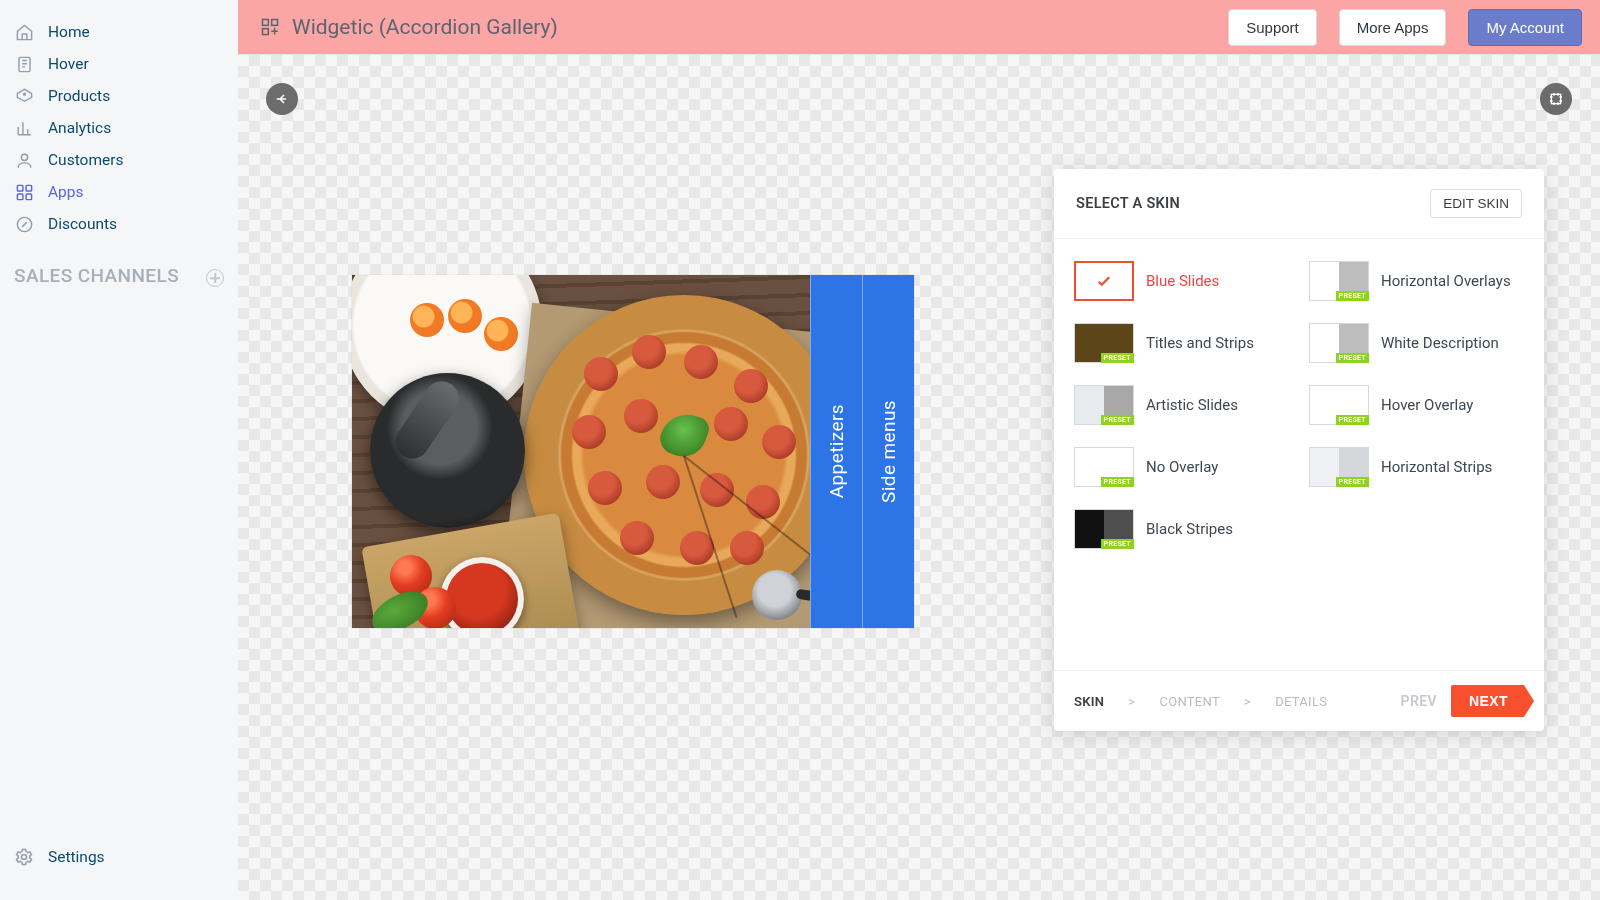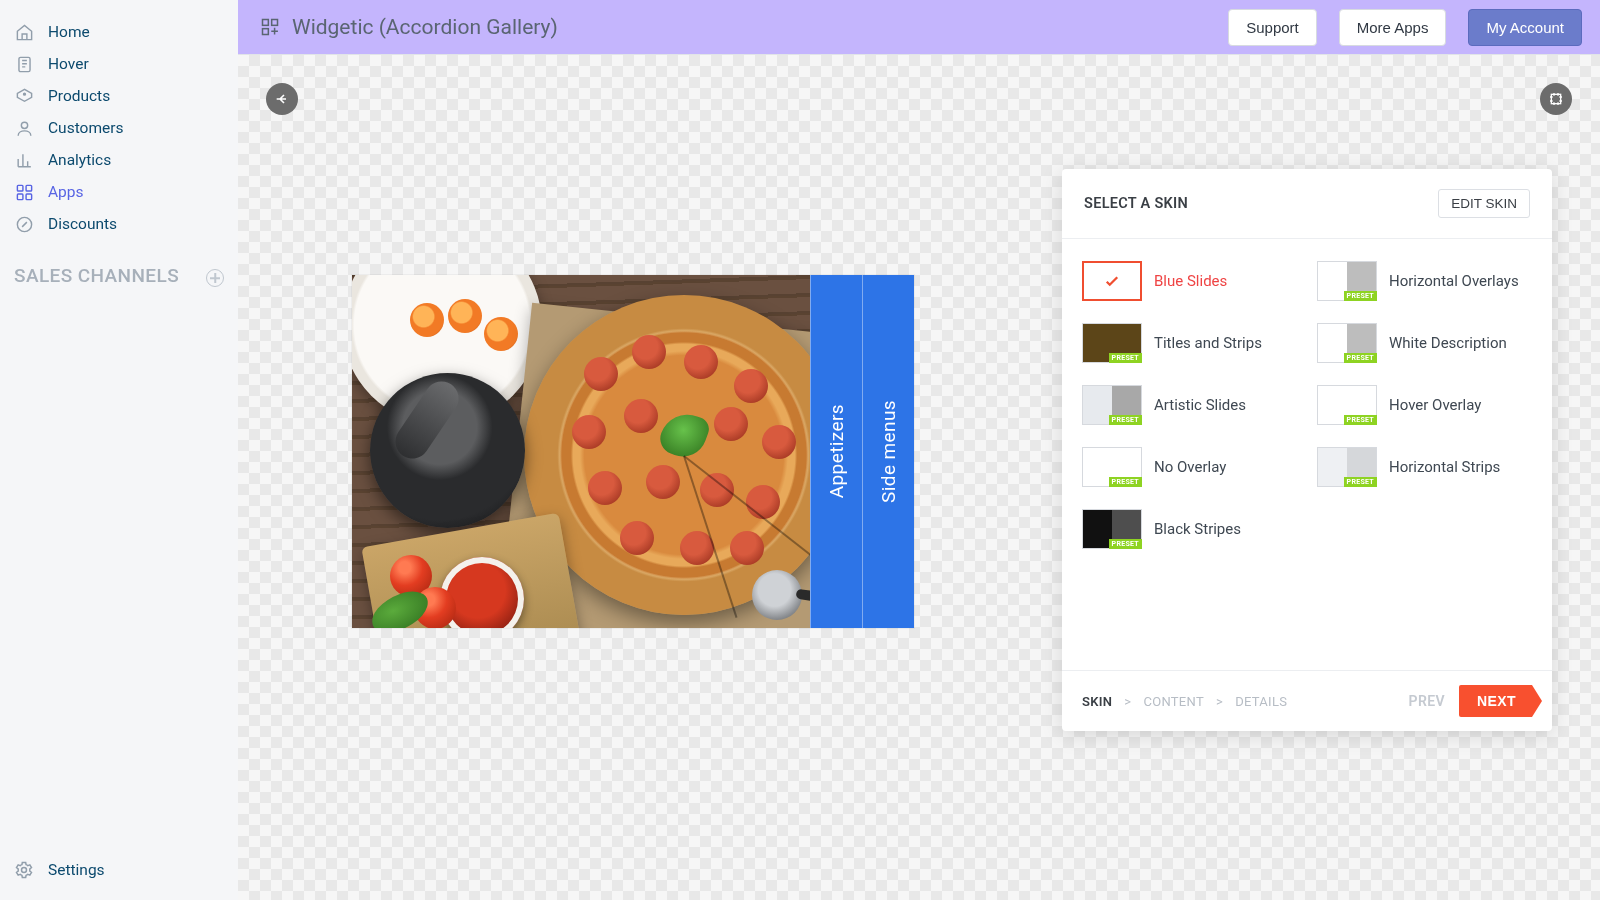--- a/index.html
+++ b/index.html
@@ -12,27 +12,27 @@
   .nav-item { display:flex; align-items:center; height:32px; padding:0 14px; cursor:pointer; font-size:15.5px; color:#0c4a6e; gap:14px; }
   .nav-item .ico { width:20px; height:20px; display:flex; align-items:center; justify-content:center; color:#919eab; }
   .nav-item.active { color:#5864e4; }
   .nav-item.active .ico { color:#5864e4; }
   .nav-section-title { padding:24px 14px 6px; font-size:19px; letter-spacing:0.4px; color:#a7b0ba; font-weight:500; text-transform:uppercase; display:flex; align-items:flex-end; justify-content:space-between; }
   .nav-section-title .add { width:18px; height:18px; border:1.5px solid #c0c7cf; border-radius:50%; position:relative; color:#c0c7cf; cursor:pointer;}
   .nav-section-title .add::before, .nav-section-title .add::after { content:""; position:absolute; background:#c0c7cf; }
   .nav-section-title .add::before { left:3px; right:3px; top:50%; height:1.5px; transform:translateY(-50%);}
   .nav-section-title .add::after { top:3px; bottom:3px; left:50%; width:1.5px; transform:translateX(-50%);}
   .channel-eye { width:18px; height:18px; color:#c0c7cf; margin-left:auto;}
-  .sidebar-footer { margin-top:auto; padding-bottom:10px;}
+  .sidebar-footer { margin-top:auto; padding-bottom:23px;}
   .sidebar-footer .nav-item { height:40px;}
   svg { display:block; }
 
   
   .main { flex:1; display:flex; flex-direction:column; min-width:0; }
-  .topbar { height:55px; background:#c4b5fd; border-bottom:1px solid #e1e4e8; display:flex; align-items:center; padding:0 18px 0 22px; gap:14px; }
+  .topbar { height:55px; background:#fca5a5; border-bottom:1px solid #e1e4e8; display:flex; align-items:center; padding:0 18px 0 22px; gap:14px; }
   .topbar-title { font-size:21px; color:#5a6572; font-weight:400; display:flex; align-items:center; gap:12px;}
   .topbar-title .app-icon { width:20px; height:20px; color:#5a6572;}
   .topbar-spacer { flex:1; }
   .btn { height:37px; padding:0 17px; border-radius:4px; font-size:15px; border:1px solid #d7dbe0; background:#fff; color:#303843; cursor:pointer; display:flex; align-items:center;}
   .btn-primary { background:#6b7ccb; border-color:#5b6bbe; color:#fff;}
   .topbar .btn { margin-left:8px;}
 
   
   .canvas-wrap { flex:1; position:relative; padding:0; overflow:hidden;}
   .canvas {
@@ -78,35 +78,35 @@
   }
   .pep{position:absolute;width:34px;height:34px;border-radius:50%;background:radial-gradient(circle at 40% 35%,#d85a3e 0 40%,#a73924 80%);}
   .pizza .bas{position:absolute;left:138px;top:118px;width:44px;height:44px;background:radial-gradient(circle at 45% 40%,#67c24b,#2c6d1a);border-radius:70% 30% 60% 40%;transform:rotate(20deg);}
   .slice-cut{position:absolute;left:172px;top:20px;width:320px;height:320px;pointer-events:none;}
   .slice-cut::before{content:"";position:absolute;left:160px;top:160px;width:170px;height:2px;background:rgba(0,0,0,0.35);transform-origin:left;transform:rotate(38deg);}
   .slice-cut::after{content:"";position:absolute;left:160px;top:160px;width:170px;height:2px;background:rgba(0,0,0,0.35);transform-origin:left;transform:rotate(72deg);}
   .cutter{position:absolute;left:400px;top:295px;width:50px;height:50px;border-radius:50%;background:radial-gradient(circle at 45% 40%,#cfd2d6 0 40%,#8a8d91 70%,#4b4e52 100%);}
   .cutter::after{content:"";position:absolute;left:44px;top:22px;width:48px;height:10px;background:#2a2a2a;border-radius:5px;transform:rotate(8deg);}
 
   
-  .panel { position:absolute; right:48px; top:114px; width:490px; height:562px; background:#fff; border-radius:4px; box-shadow:0 4px 22px rgba(0,0,0,0.13); display:flex; flex-direction:column; }
+  .panel { position:absolute; right:56px; top:114px; width:490px; height:562px; background:#fff; border-radius:4px; box-shadow:0 4px 22px rgba(0,0,0,0.13); display:flex; flex-direction:column; }
   .panel-head { padding:20px 22px; display:flex; align-items:center; border-bottom:1px solid #eceef1;}
   .panel-head h3 { font-size:14.5px; font-weight:600; letter-spacing:0.3px; color:#3a3f45;}
   .panel-head .edit-skin { margin-left:auto; border:1px solid #dcdfe4; padding:6px 12px; border-radius:3px; font-size:13.5px; color:#3a3f45; cursor:pointer; background:#fff;}
   .skins { flex:1; padding:22px 20px; display:grid; grid-template-columns:1fr 1fr; gap:22px 20px; align-content:start; overflow:auto;}
   .skin { display:flex; align-items:center; gap:12px; cursor:pointer;}
   .thumb { width:60px; height:40px; border:1px solid #d6d9de; position:relative; flex:0 0 60px; background:#fff;}
   .thumb .half{position:absolute;right:0;top:0;bottom:0;width:50%;}
   .preset-tag{position:absolute;right:-1px;bottom:-1px;background:#8ed322;color:#fff;font-size:7px;font-weight:700;letter-spacing:0.3px;padding:1px 3px;}
   .skin-label { font-size:15px; color:#3f4852;}
   .skin.selected .thumb{ border:2px solid #f04e30; display:flex; align-items:center; justify-content:center;}
   .skin.selected .skin-label{ color:#ef4444;}
   .check{ color:#f04e30;}
   .panel-foot { border-top:1px solid #eceef1; padding:14px 20px; display:flex; align-items:center;}
-  .crumbs { font-size:13px; letter-spacing:0.3px; color:#b7bdc5; display:flex; gap:12px;}
+  .crumbs { font-size:13px; letter-spacing:0.3px; color:#b7bdc5; display:flex; gap:24px;}
   .crumbs .cur{ color:#3a3f45; font-weight:600;}
   .panel-foot .prev { margin-left:auto; color:#c5cad1; font-size:14px; font-weight:600; letter-spacing:0.4px; margin-right:14px;}
   .next-btn { background:#f8502f; color:#fff; font-size:14px; font-weight:600; letter-spacing:0.4px; padding:8px 16px 8px 18px; border:none; cursor:pointer; position:relative; border-radius:2px 0 0 2px;}
   .next-btn::after{content:"";position:absolute;right:-10px;top:0;bottom:0;width:0;height:0;border-top:16px solid transparent;border-bottom:16px solid transparent;border-left:10px solid #f8502f;}
 </style>
 </head>
 <body>
 
 <aside class="sidebar">
   <ul class="nav-list">
@@ -133,33 +133,33 @@
           <svg width="19" height="19" viewBox="0 0 24 24" fill="none" stroke="currentColor" stroke-width="1.8">
             <path d="M12 3 3 8v5l9 5 9-5V8z"></path>
             <circle cx="12" cy="9" r="1.2" fill="currentColor"></circle>
           </svg>
         </span>
       <span>Products</span>
     </li>
     <li class="nav-item">
       <span class="ico">
           <svg width="19" height="19" viewBox="0 0 24 24" fill="none" stroke="currentColor" stroke-width="1.8">
+            <path d="M4 20V10M10 20V4M16 20v-7M4 20h16"></path>
+          </svg>
+        </span>
+      <span>Analytics</span>
+    </li>
+    <li class="nav-item">
+      <span class="ico">
+          <svg width="19" height="19" viewBox="0 0 24 24" fill="none" stroke="currentColor" stroke-width="1.8">
             <circle cx="12" cy="8" r="4"></circle>
             <path d="M4 21c0-4 4-6 8-6s8 2 8 6"></path>
           </svg>
         </span>
       <span>Customers</span>
-    </li>
-    <li class="nav-item">
-      <span class="ico">
-          <svg width="19" height="19" viewBox="0 0 24 24" fill="none" stroke="currentColor" stroke-width="1.8">
-            <path d="M4 20V10M10 20V4M16 20v-7M4 20h16"></path>
-          </svg>
-        </span>
-      <span>Analytics</span>
     </li>
     <li class="nav-item active">
       <span class="ico">
           <svg width="19" height="19" viewBox="0 0 24 24" fill="none" stroke="currentColor" stroke-width="1.8">
             <rect x="3" y="3" width="7" height="7" rx="1"></rect>
             <rect x="14" y="3" width="7" height="7" rx="1"></rect>
             <rect x="3" y="14" width="7" height="7" rx="1"></rect>
             <rect x="14" y="14" width="7" height="7" rx="1"></rect>
           </svg>
         </span>

